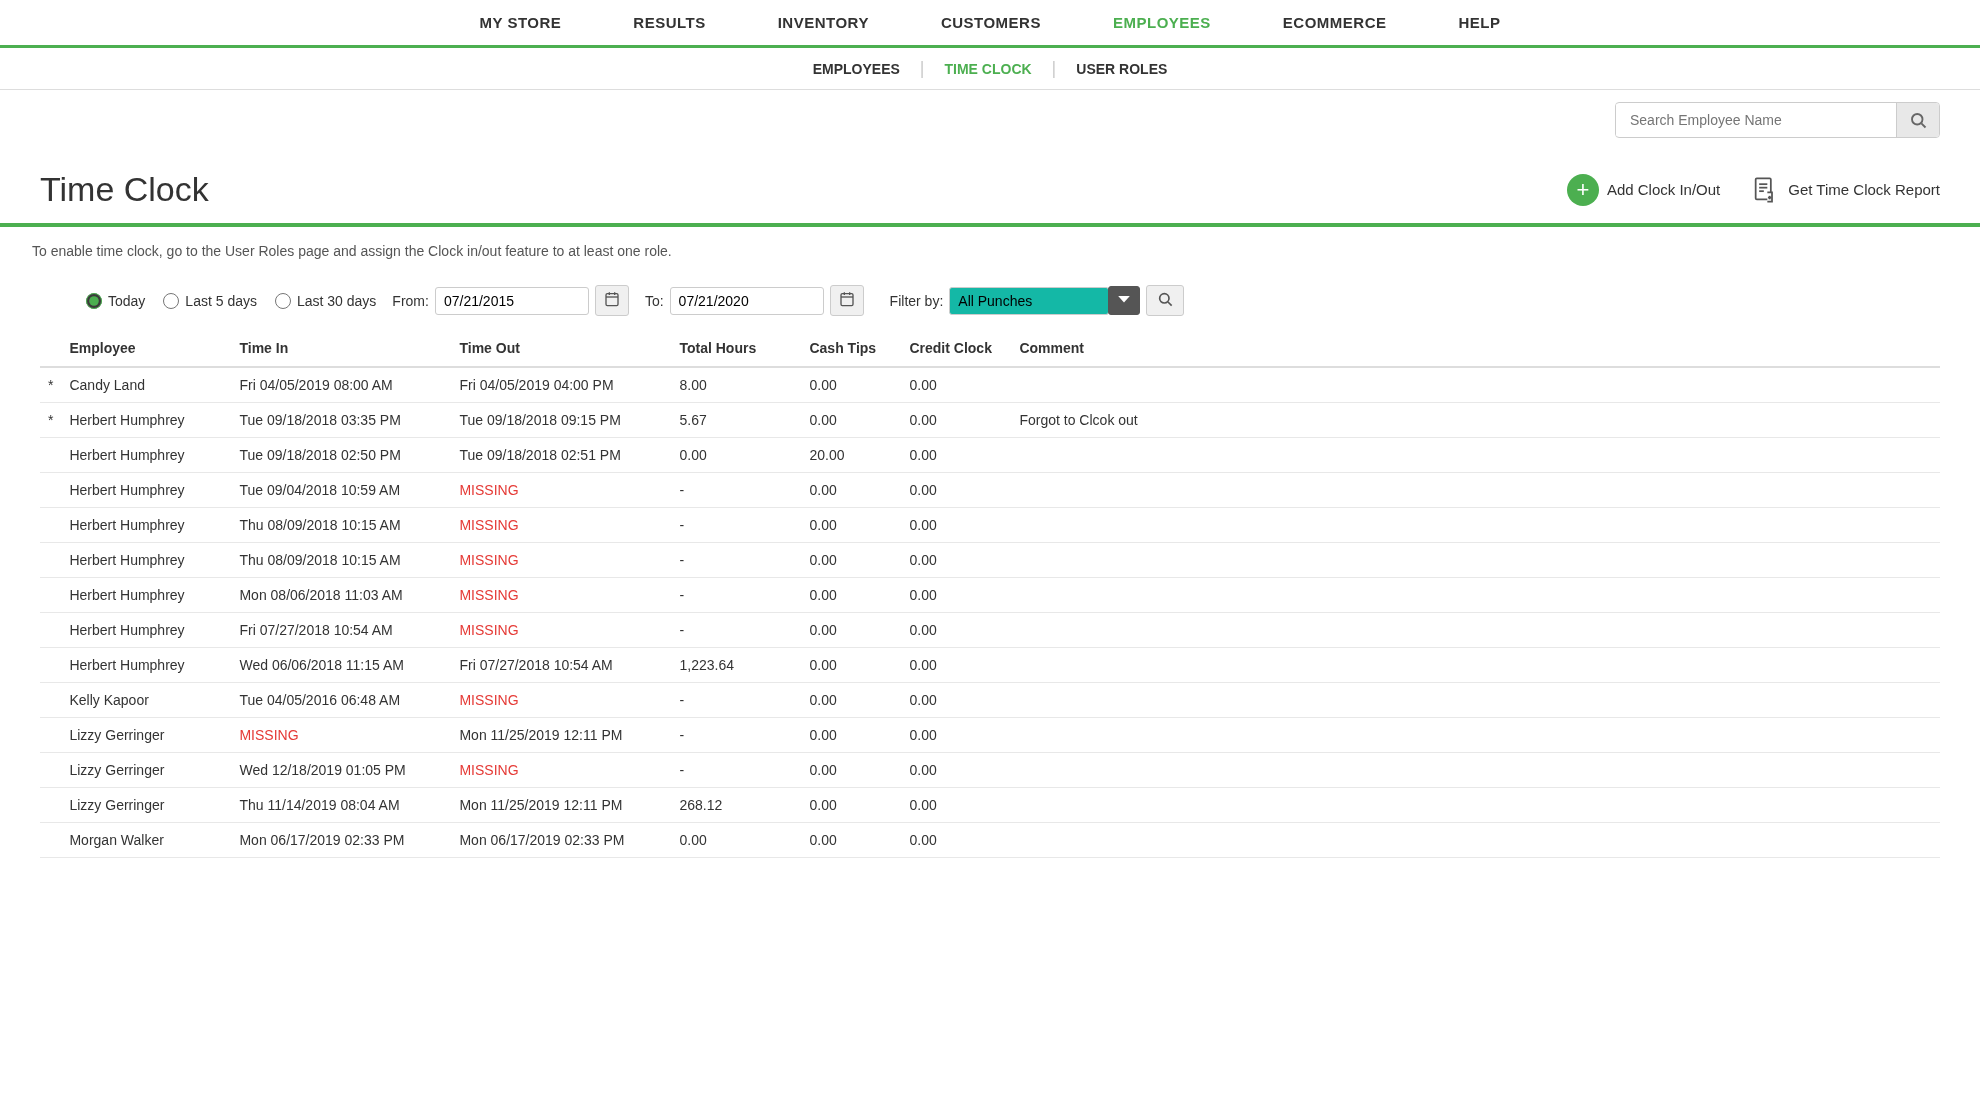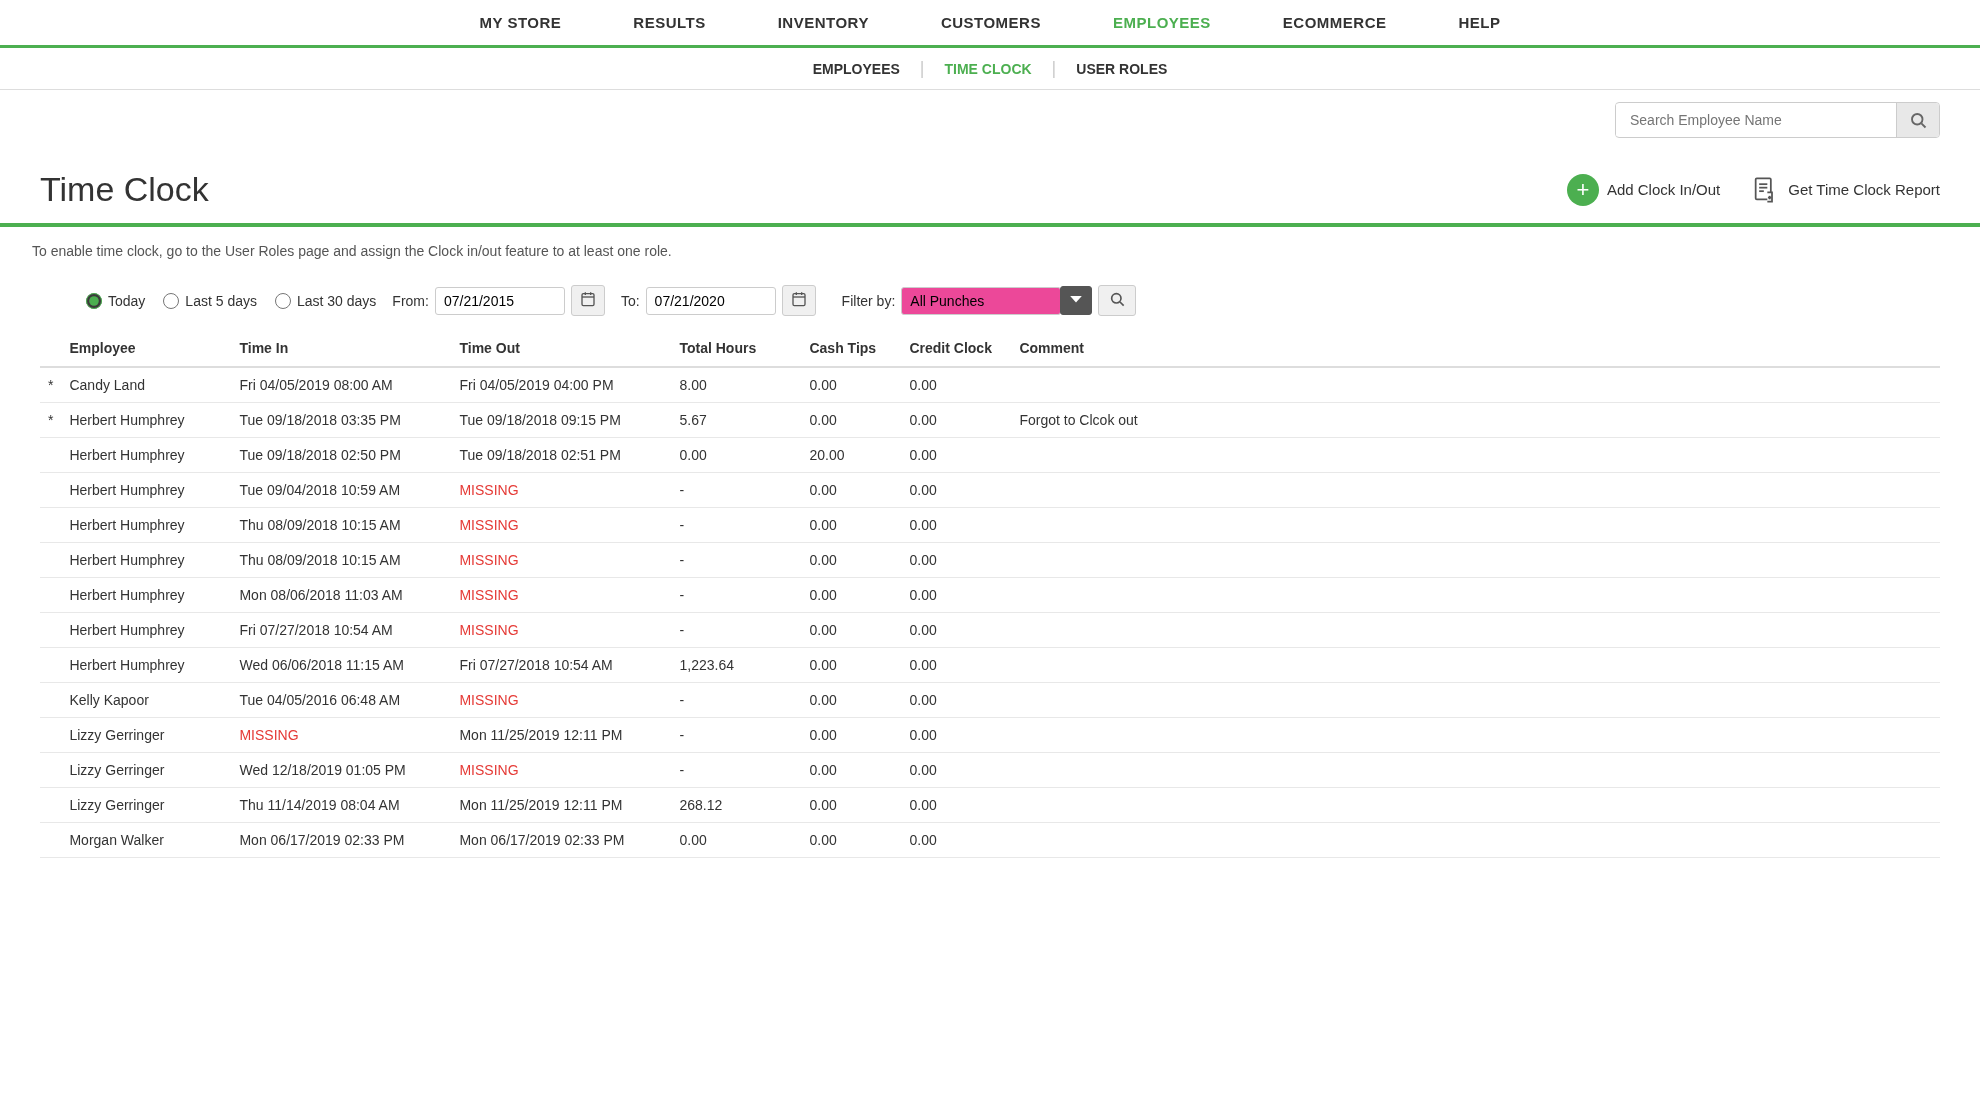--- a/index.html
+++ b/index.html
@@ -44,25 +44,25 @@
     
     .notice { padding: 16px 32px; color: #555; font-size: 14px; }
 
     
     .filter-row { display: flex; align-items: center; gap: 16px; padding: 10px 40px 14px 40px; flex-wrap: wrap; }
     .radio-group { display: flex; gap: 18px; margin-left: 46px; }
     .radio-item { display: flex; align-items: center; gap: 6px; cursor: pointer; font-size: 14px; }
     .radio-item input[type="radio"] { accent-color: #4caf50; width: 16px; height: 16px; }
     .date-group { display: flex; align-items: center; gap: 6px; }
     .date-group label { font-weight: normal; font-size: 14px; }
-    .date-input { border: 1px solid #ccc; border-radius: 3px; padding: 5px 8px; font-size: 14px; width: 130px; }
+    .date-input { border: 1px solid #ccc; border-radius: 3px; padding: 5px 8px; font-size: 14px; width: 154px; }
     .cal-btn { background: #f0f0f0; border: 1px solid #ccc; border-radius: 3px; padding: 5px 8px; cursor: pointer; font-size: 14px; }
     .filter-group { display: flex; align-items: center; gap: 6px; margin-left: 10px; }
     .filter-select-wrap { position: relative; display: flex; align-items: center; }
-    .filter-select { border: 1px solid #ccc; border-radius: 3px; padding: 5px 8px; font-size: 14px; width: 160px; appearance: none; -webkit-appearance: none; background: #ec4899; }
+    .filter-select { border: 1px solid #ccc; border-radius: 3px; padding: 5px 8px; font-size: 14px; width: 160px; appearance: none; -webkit-appearance: none; background: #14b8a6; }
     .filter-dropdown-btn { background: #555; border: 1px solid #555; border-radius: 3px; padding: 5px 8px; cursor: pointer; color: #fff; margin-left: -1px; }
     .search-btn { background: #f0f0f0; border: 1px solid #ccc; border-radius: 3px; padding: 5px 10px; cursor: pointer; font-size: 14px; }
 
     
     .table-wrap { padding: 0 40px; }
     table { width: 100%; border-collapse: collapse; font-size: 14px; }
     thead tr { border-bottom: 2px solid #ddd; }
     thead th { padding: 10px 8px; text-align: left; font-weight: bold; color: #333; font-size: 14px; }
     tbody tr { border-bottom: 1px solid #e8e8e8; }
     tbody td { padding: 9px 8px; color: #333; }

